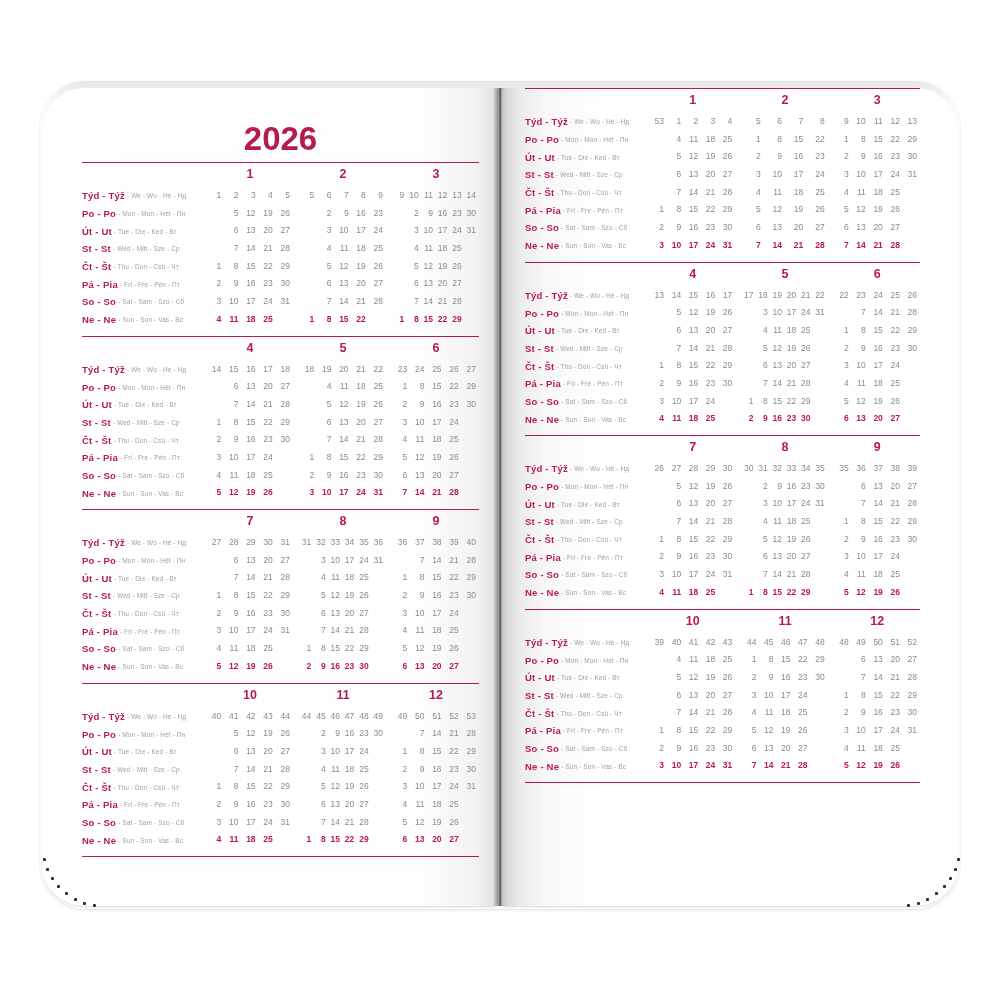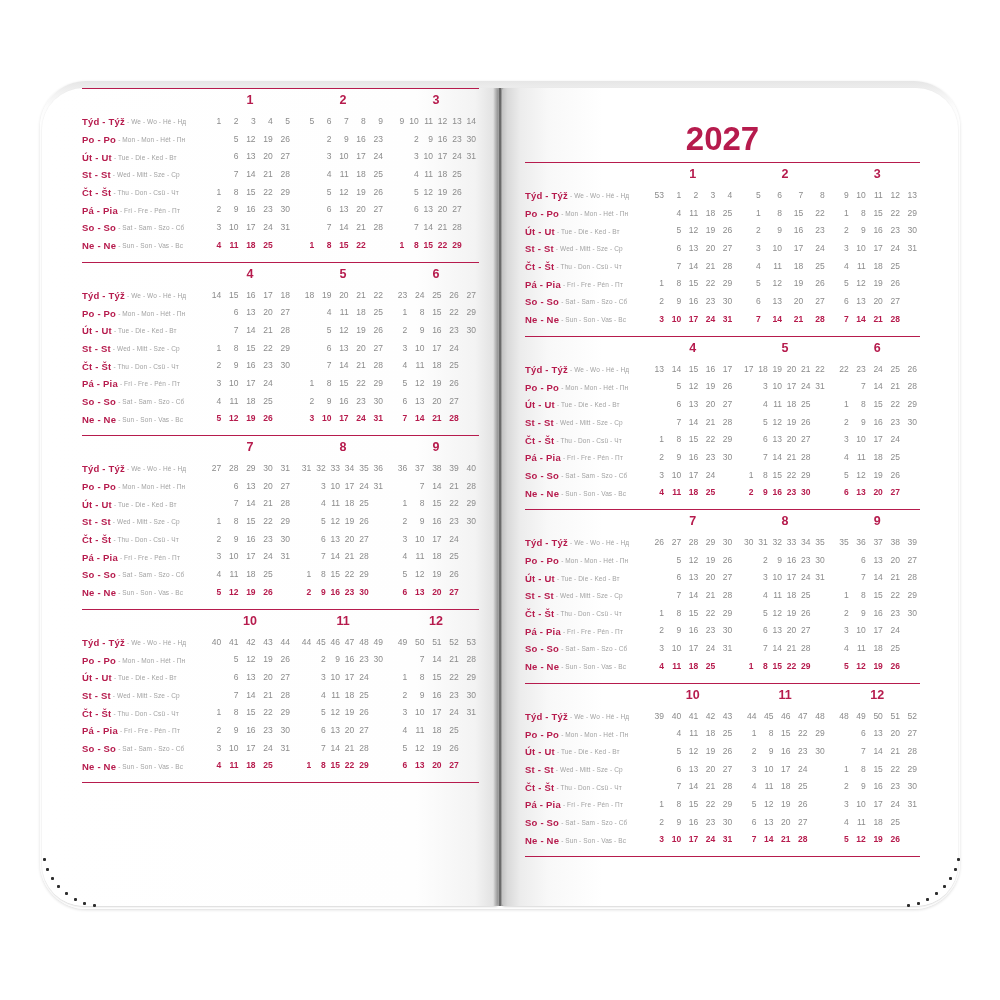--- a/index.html
+++ b/index.html
@@ -37,20 +37,21 @@
   .dots{position:absolute;left:0;top:0;width:1000px;height:1000px;pointer-events:none;}
   .dot{position:absolute;width:3px;height:3px;background:var(--stitch);border-radius:1px;}
 </style>
 </head>
 <body>
 
 <div class="cover"></div>
 
 <div class="page left">
   <div class="inner">
+    <div class="year">2026</div>
     <div>
         <div class="rule"></div>
         <div class="block">
           <div class="labels">
             <div class="lbl-spacer"></div>
             <div class="lbl-row">
               <span class="lbl-main">Týd - Týž</span>
               <span class="lbl-langs">- We - Wo - Hé - Нд</span>
             </div>
             <div class="lbl-row">
@@ -931,21 +932,20 @@
         </div>
         <div class="rule"></div>
       </div>
   </div>
 </div>
 
 <div class="spine"></div>
 
 <div class="page right">
   <div class="inner">
-    <div class="year">2027</div>
     <div>
         <div class="rule"></div>
         <div class="block">
           <div class="labels">
             <div class="lbl-spacer"></div>
             <div class="lbl-row">
               <span class="lbl-main">Týd - Týž</span>
               <span class="lbl-langs">- We - Wo - Hé - Нд</span>
             </div>
             <div class="lbl-row">

